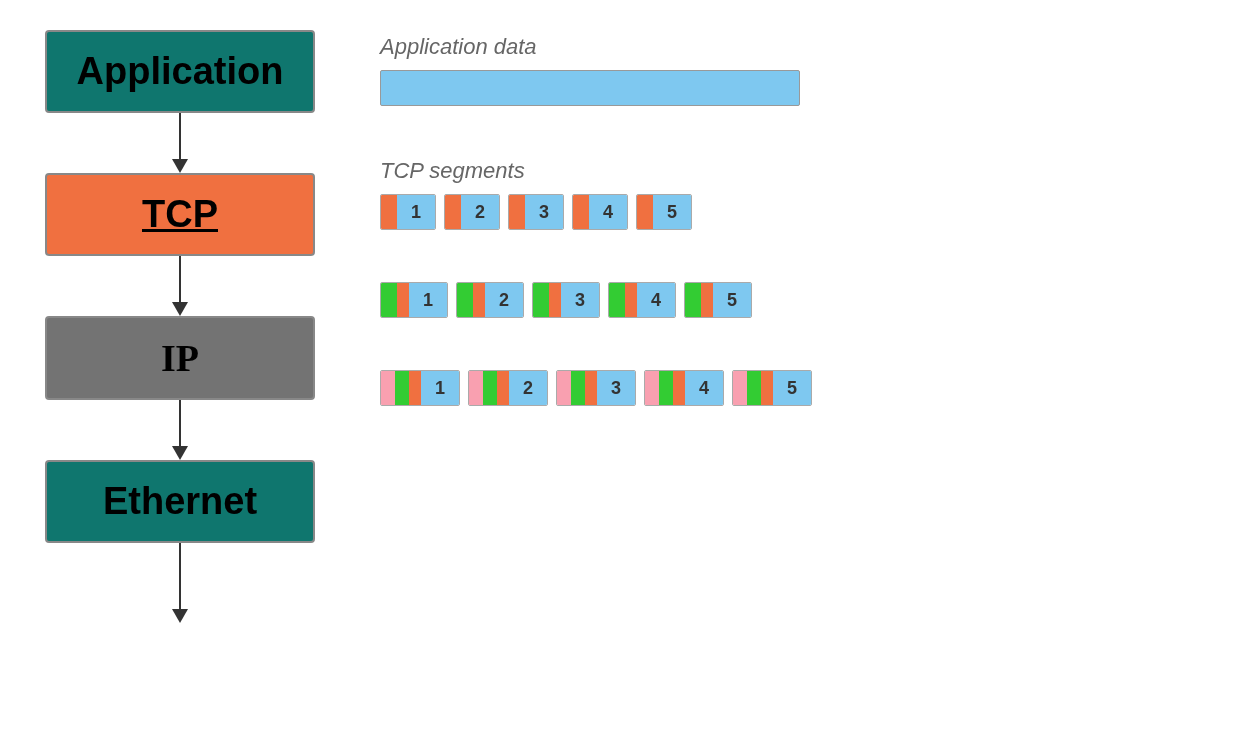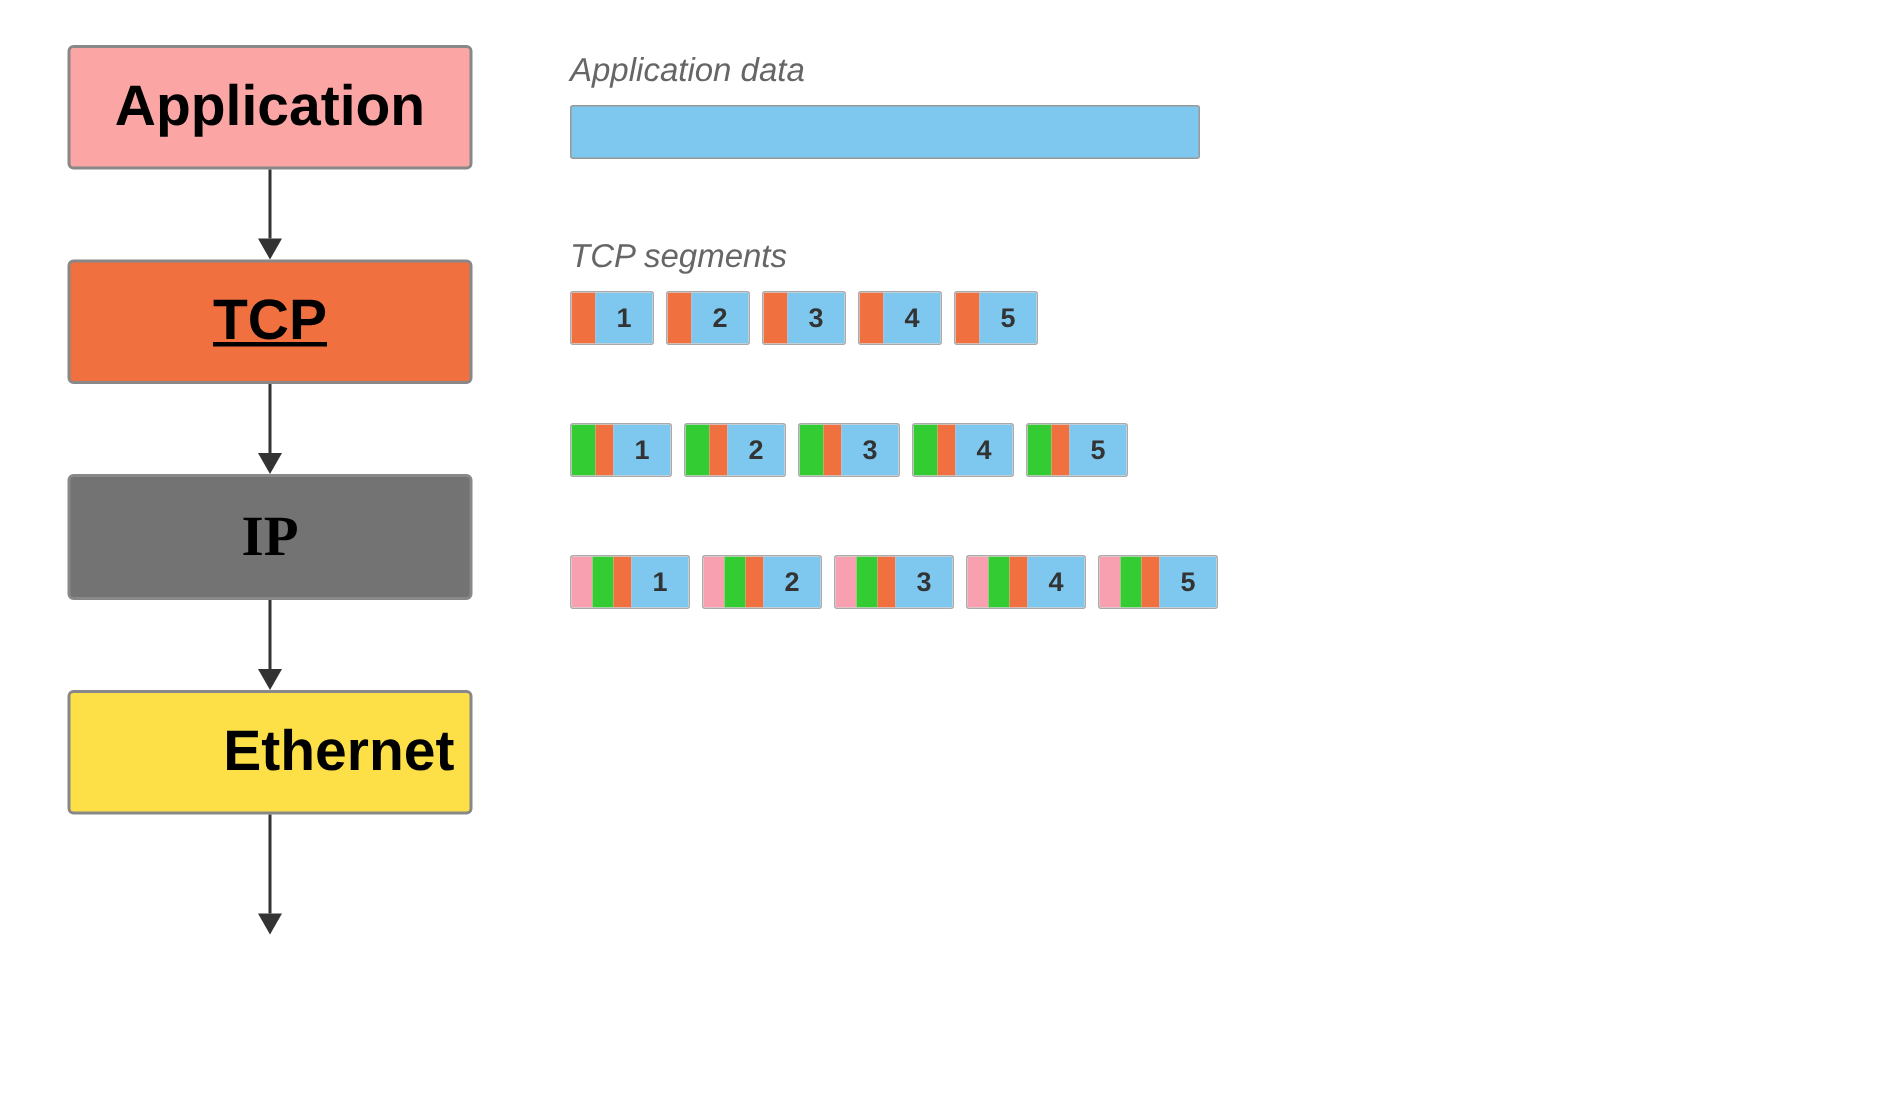--- a/index.html
+++ b/index.html
@@ -34,24 +34,24 @@
       width: 270px;
       padding: 18px 10px;
       text-align: center;
       font-size: 38px;
       font-weight: bold;
       color: #000;
       border: 2px solid #888;
       border-radius: 4px;
     }
 
-    .layer-application { background: #fca5a5; }
+    .layer-application { background: #0f766e; }
     .layer-tcp { background: #f07040; text-decoration: underline; }
     .layer-ip { background: #737373; font-family: Liberation Serif, serif; }
-    .layer-ethernet { background: #fde047; text-align: right; }
+    .layer-ethernet { background: #0f766e; }
 
     .arrow-down {
       display: flex;
       flex-direction: column;
       align-items: center;
       height: 60px;
       justify-content: center;
     }
 
     .arrow-line {

